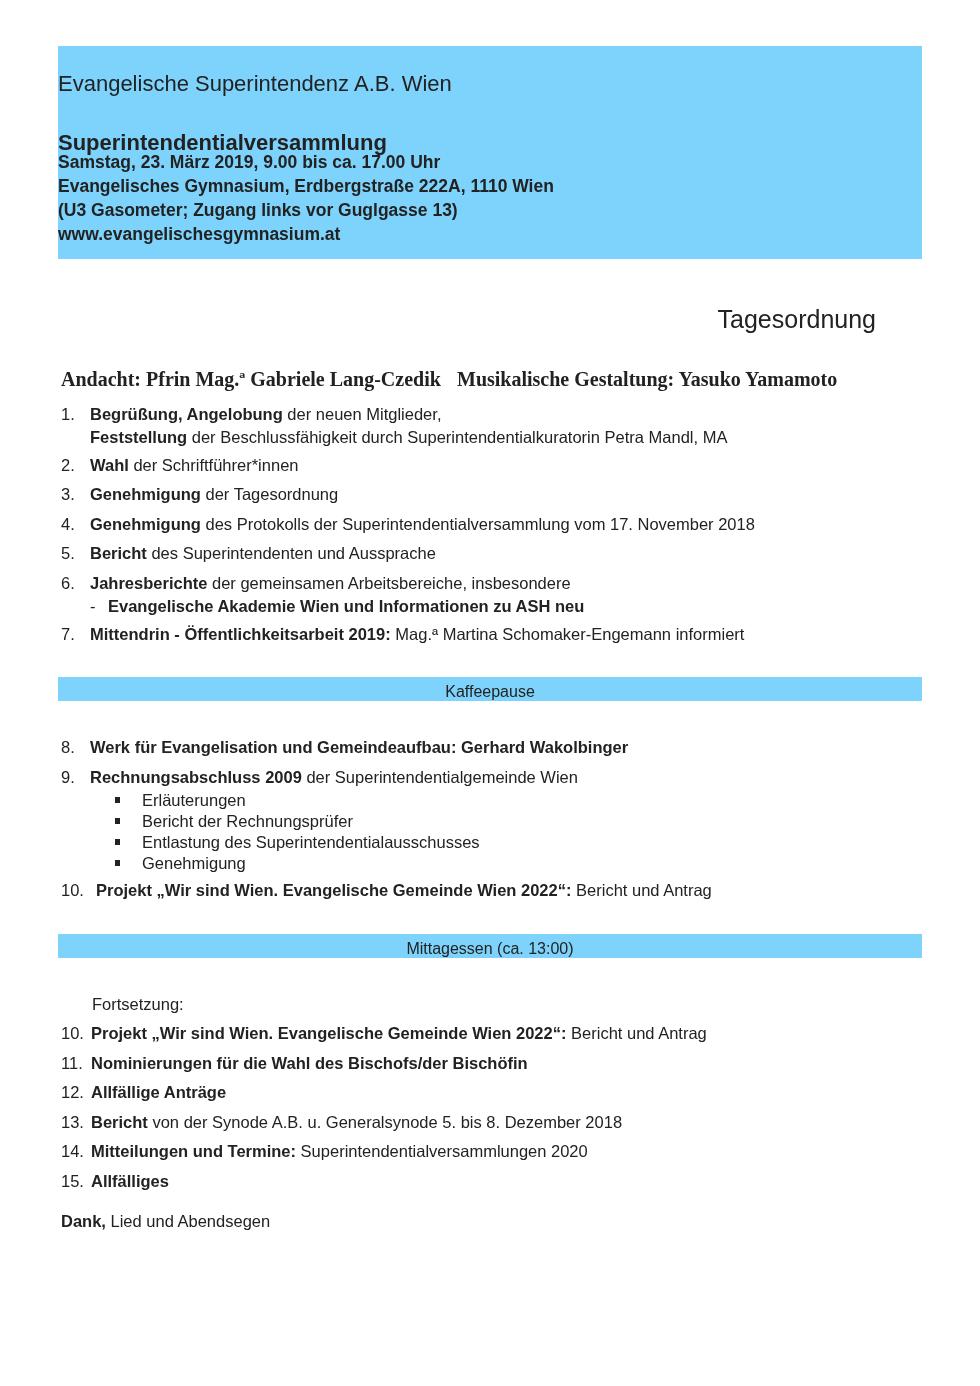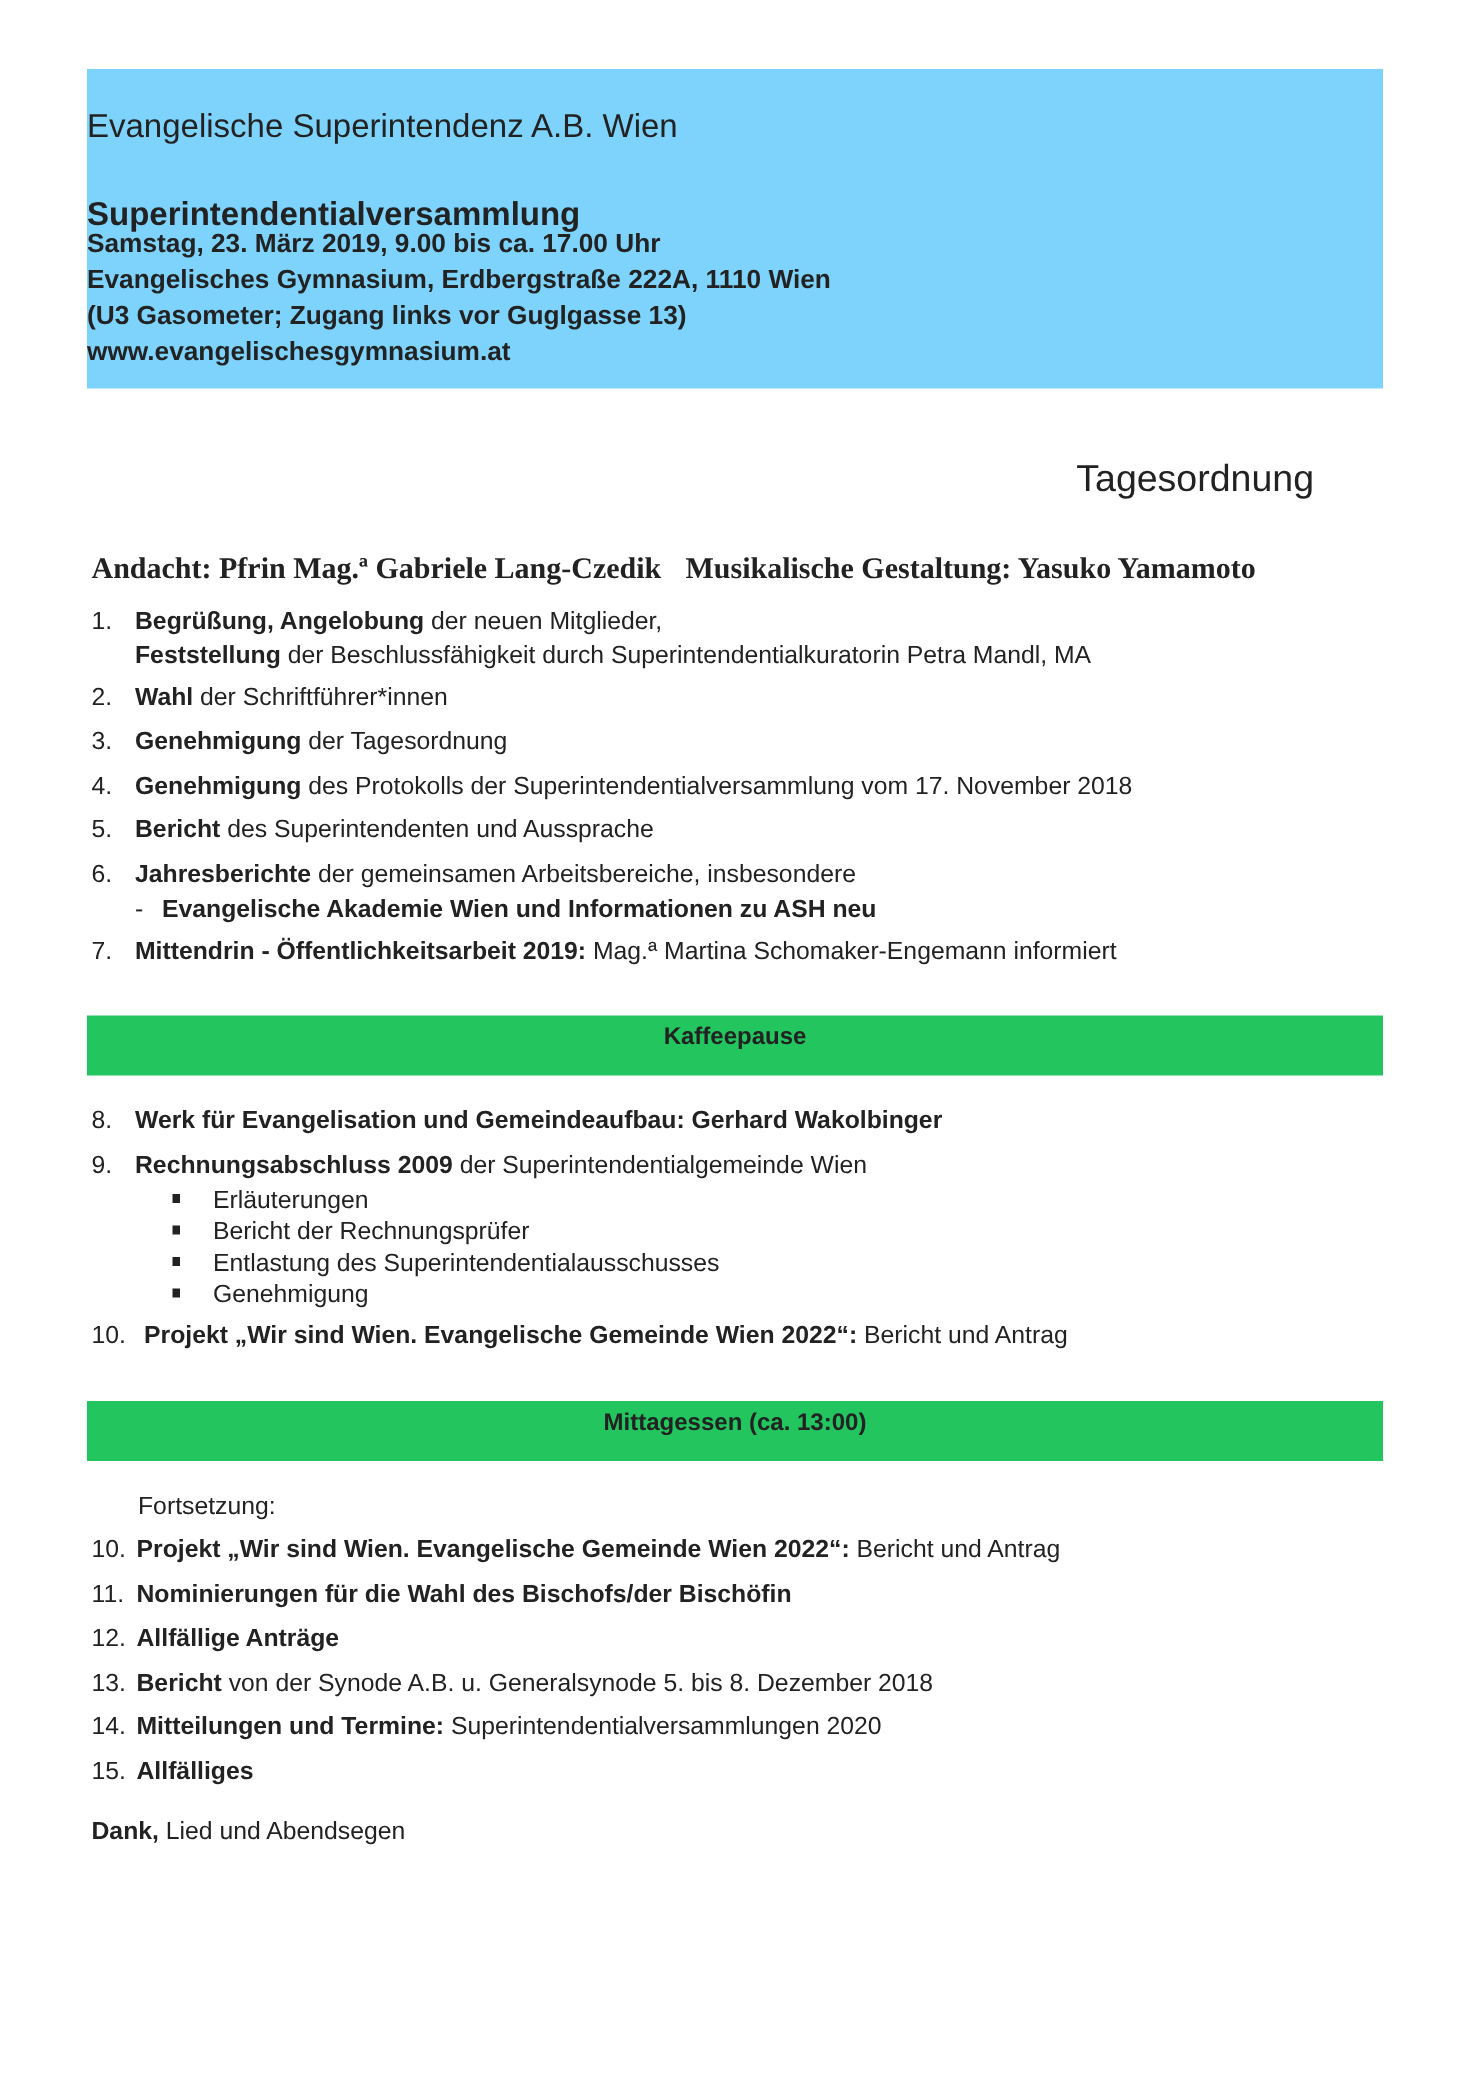--- a/index.html
+++ b/index.html
@@ -19,22 +19,22 @@
   .andacht .music { position: absolute; left: 396px; top: 0; white-space: nowrap; }
   .item { position: absolute; left: 61px; font-size: 16.5px; white-space: nowrap; }
   .num { display: inline-block; width: 29px; }
   .num.wide { width: 35px; }
   .num.tight { width: 30px; }
   .b { font-weight: bold; }
   .sub { position: absolute; font-size: 16.5px; white-space: nowrap; }
   .bullet { position: absolute; left: 115px; font-size: 16.5px; white-space: nowrap; }
   .bullet .sq { display: inline-block; width: 5px; height: 6px; background: #222; vertical-align: middle; margin-right: 22px; position: relative; top: -2px; }
   .bar {
-    position: absolute; left: 58px; width: 864px; height: 40px; background: #22c55e;
-    text-align: center; font-size: 16px; font-weight: bold; line-height: 30px;
+    position: absolute; left: 58px; width: 864px; height: 24px; background: #7dd3fc;
+    text-align: center; font-size: 16px; font-weight: normal; line-height: 30px;
   }
 </style>
 </head>
 <body>
 
 <div class="header-box">
   <div class="h-line1">Evangelische Superintendenz A.B. Wien</div>
   <div class="h-line2">Superintendentialversammlung</div>
   <div class="h-info">
     <div>Samstag, 23. März 2019, 9.00 bis ca. 17.00 Uhr</div>

